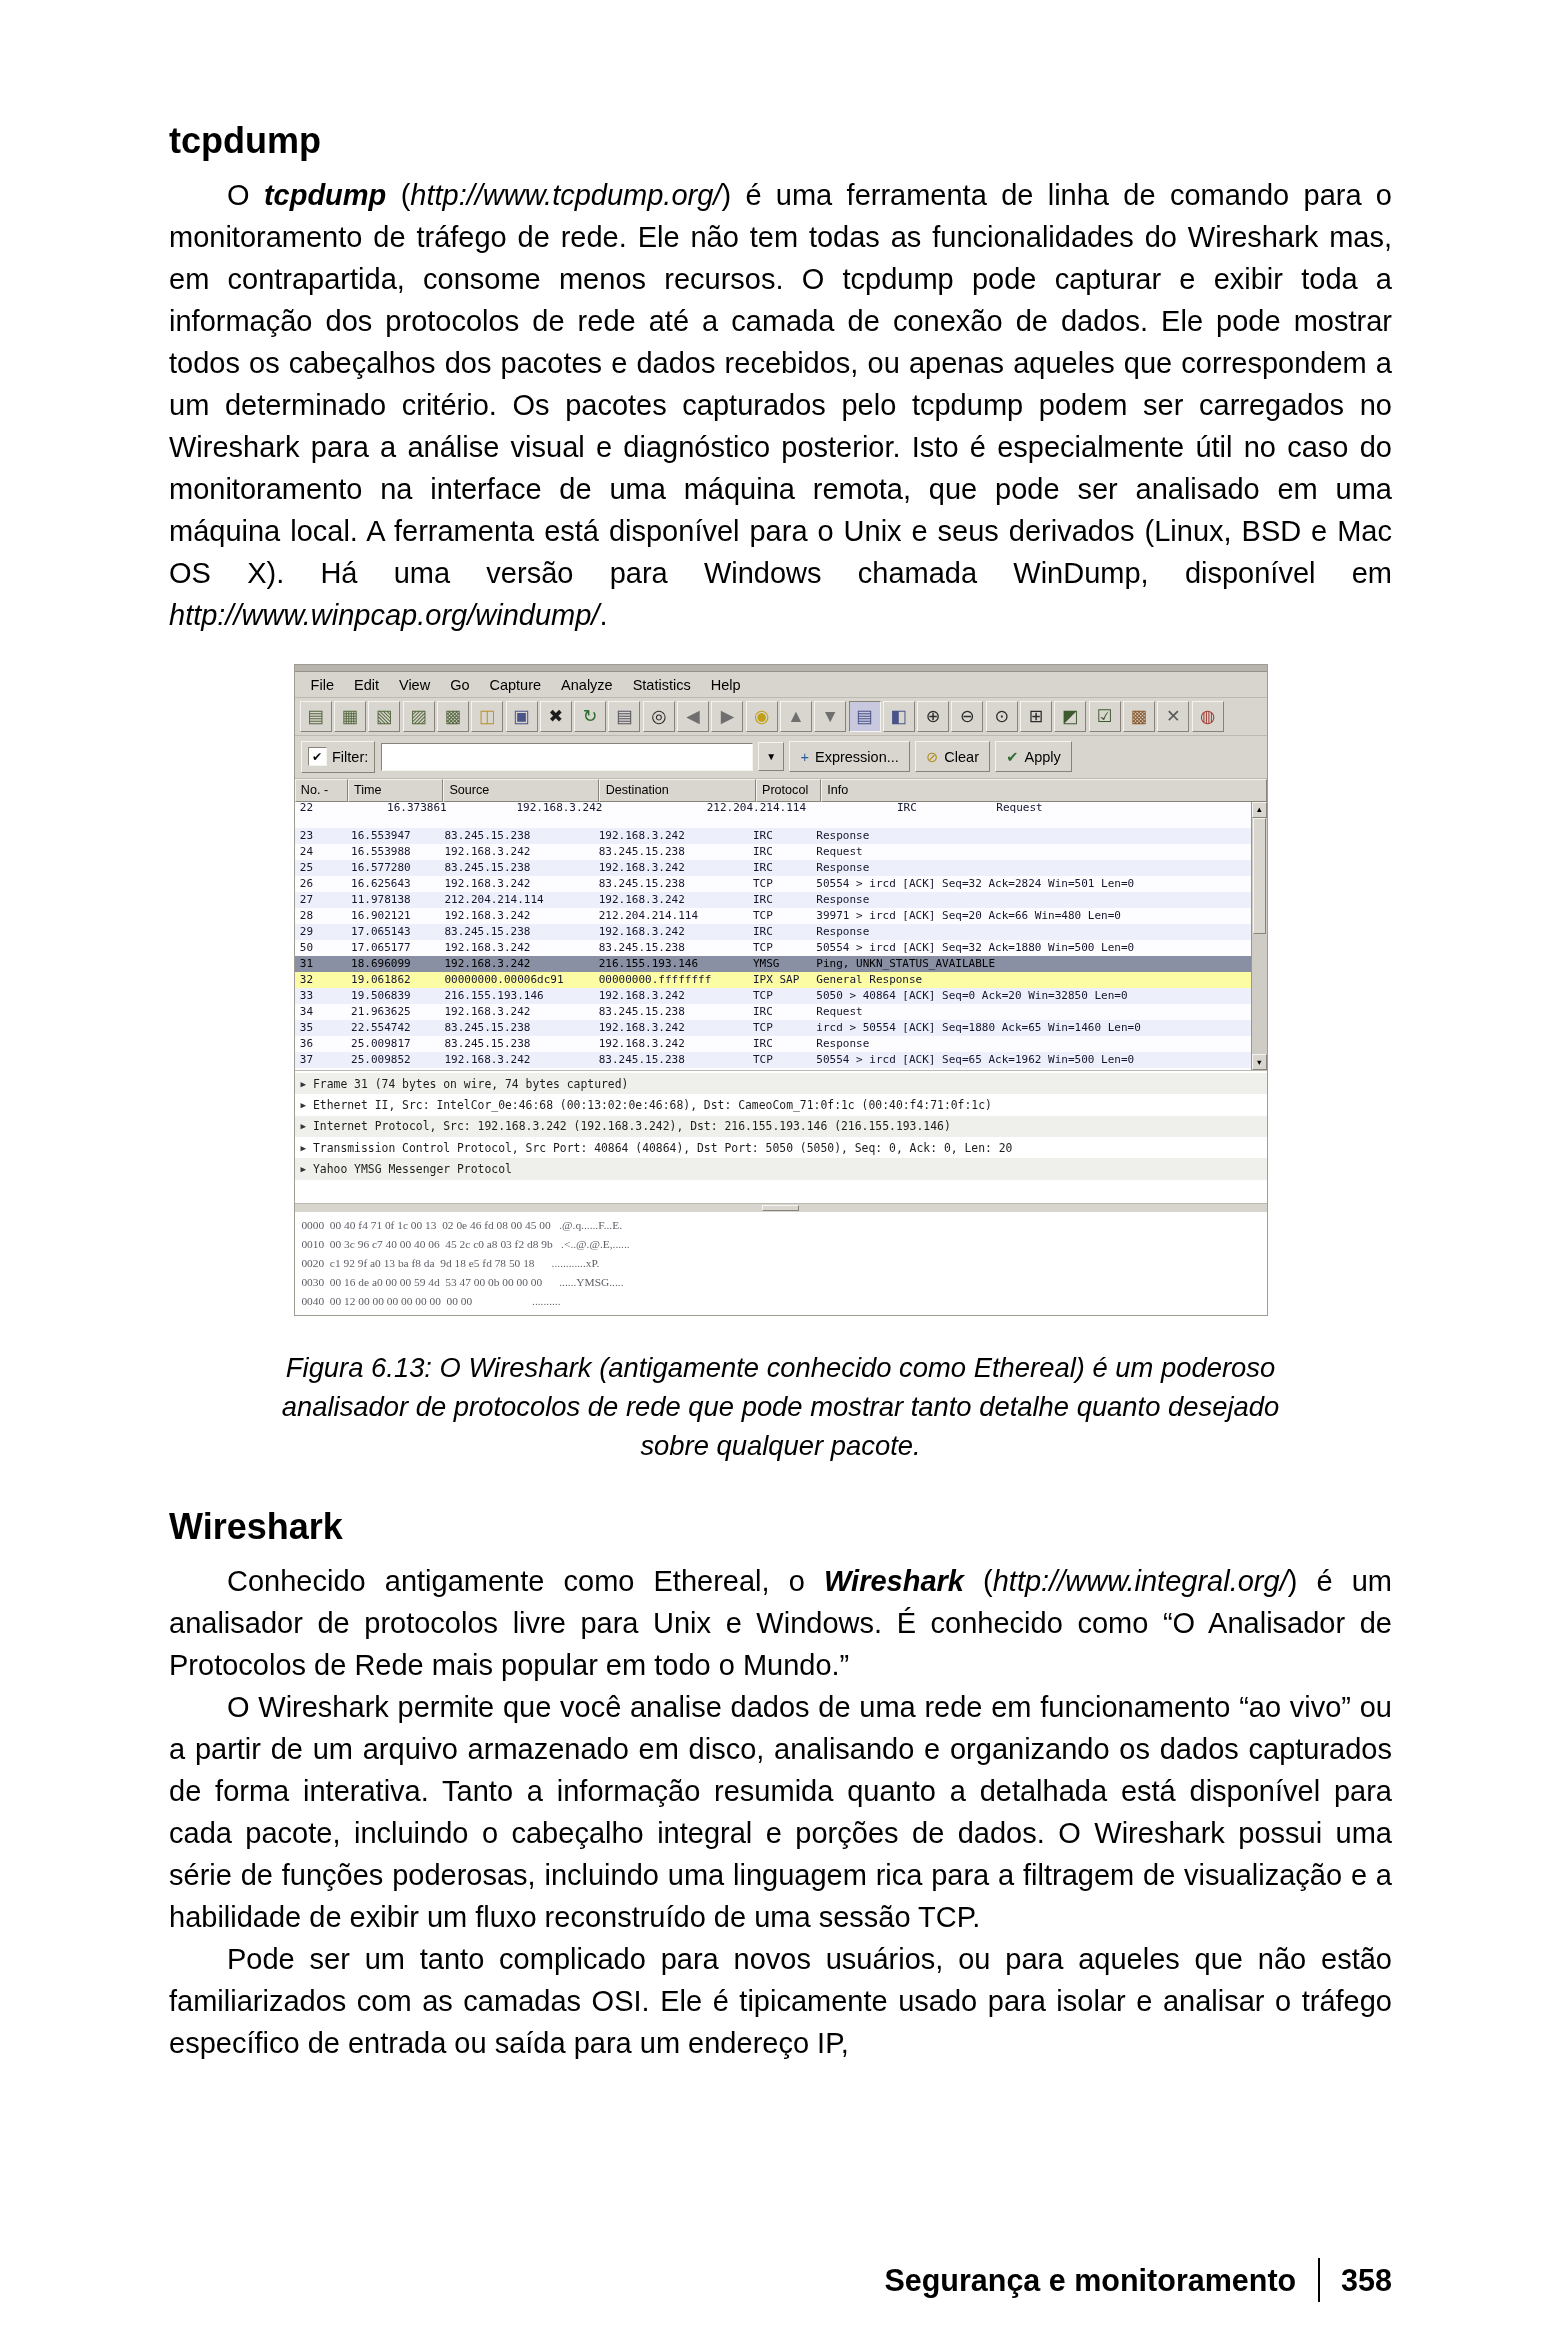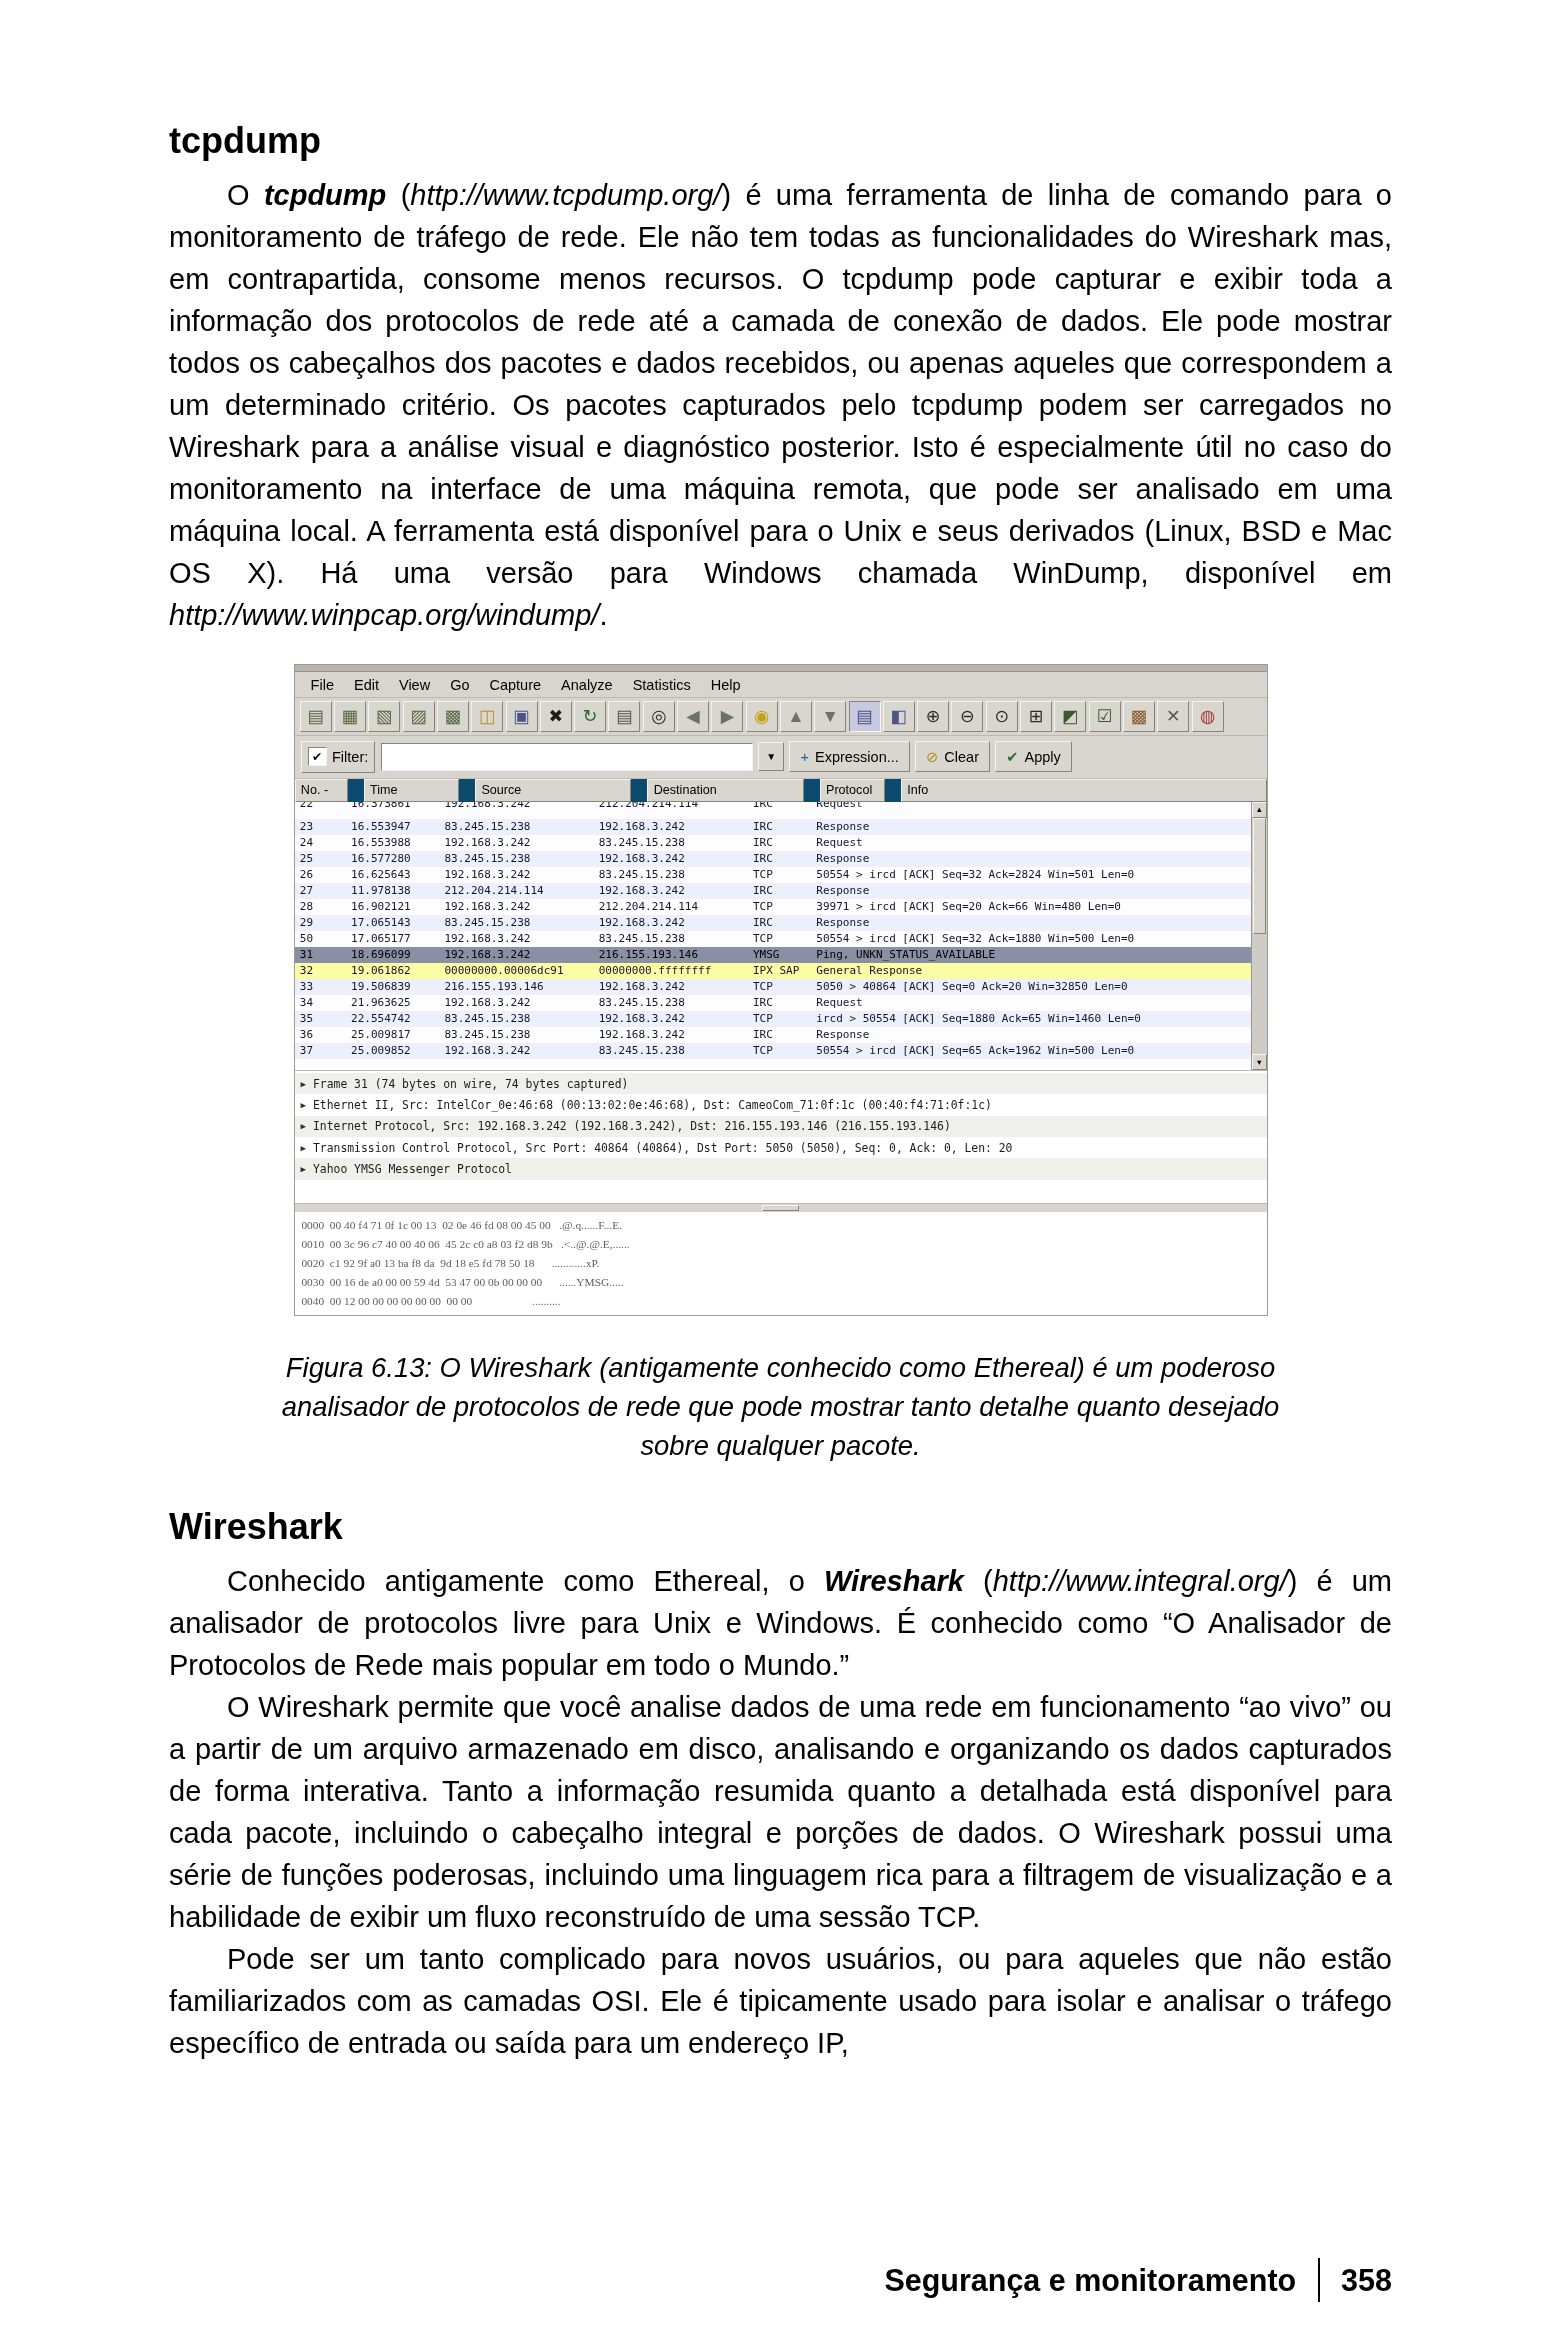--- a/index.html
+++ b/index.html
@@ -36,34 +36,34 @@
   .checkbox{width:17px;height:17px;background:#fff;display:flex;align-items:center;justify-content:center;
             font-size:12.2px;border:1.5px solid;border-color:#87837b #f5f3ef #f5f3ef #87837b;}
   .filter-entry{width:358px;height:26px;background:#fff;font-size:13.7px;padding:0 6.1px;
                 border:1.5px solid;border-color:#87837b #f5f3ef #f5f3ef #87837b;
                 font-family:"Liberation Sans",sans-serif;}
   .dropbtn{width:26px;height:29px;font-size:10px;display:flex;align-items:center;justify-content:center;}
   .fbtn{display:flex;align-items:center;gap:6.1px;padding:0 10px;height:29px;font-size:14.5px;}
   .fbtn .g{font-size:14.5px;}
   .g-expr{color:#2b5d9b;} .g-clear{color:#b08d1e;} .g-apply{color:#2e6b2e;}
 
-  .pheader{display:flex;flex:none;background:#0c4a6e;gap:16px;}
+  .pheader{display:flex;flex:none;background:#d946ef;}
   .hcell{height:21.3px;display:flex;align-items:center;padding-left:5.3px;font-size:12.6px;
          overflow:hidden;white-space:nowrap;flex:none;}
   .c-no{width:46px;} .c-time{width:88px;} .c-src{width:149px;} .c-dst{width:149px;}
   .c-proto{width:58px;} .c-info{flex:1;width:auto;}
 
   .listwrap{display:flex;height:268px;flex:none;border-bottom:1.5px solid #bdb9b1;background:#fdfdff;}
   .plist{flex:1;overflow:hidden;font-family:"DejaVu Sans Mono",monospace;font-size:11px;color:#14142e;}
   .prow{display:flex;height:16px;align-items:center;}
   .plist div.prow:nth-of-type(even){background:#edf0fa;}
   .pcell{padding-left:5.3px;white-space:nowrap;overflow:hidden;flex:none;}
   .prow.selected{background:#8a90a4 !important;color:#000;}
   .prow.highlight{background:#fcfca4 !important;}
-  .prow.partial{height:17px;overflow:hidden;}
+  .prow.partial{height:26px;overflow:hidden;gap:36px;}
   .prow.partial .pcell{position:relative;top:-6.9px;}
 
   .vscroll{width:14.5px;flex:none;background:#cfccc5;border-left:0.8px solid #9a968e;
            display:flex;flex-direction:column;align-items:stretch;}
   .varrow{height:13.7px;font-size:7.6px;display:flex;align-items:center;justify-content:center;flex:none;}
   .vthumb{height:114px;margin:0.8px;flex:none;}
   .vfill{flex:1;}
 
   .detail{height:128px;flex:none;background:#fff;border-bottom:1.5px solid #bdb9b1;padding:2.3px 0;
           font-family:"DejaVu Sans Mono",monospace;font-size:11.4px;color:#1c1c1c;overflow:hidden;}

